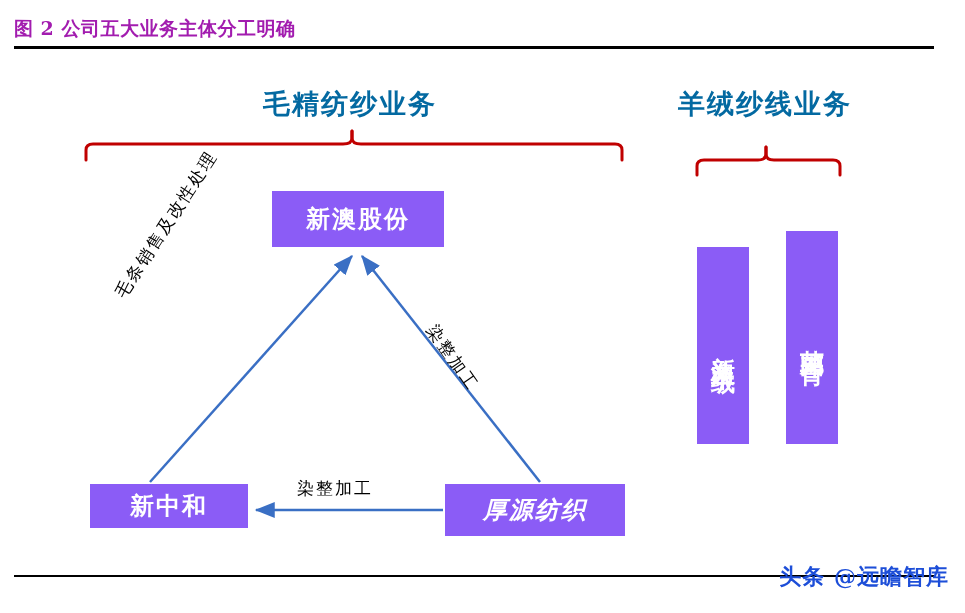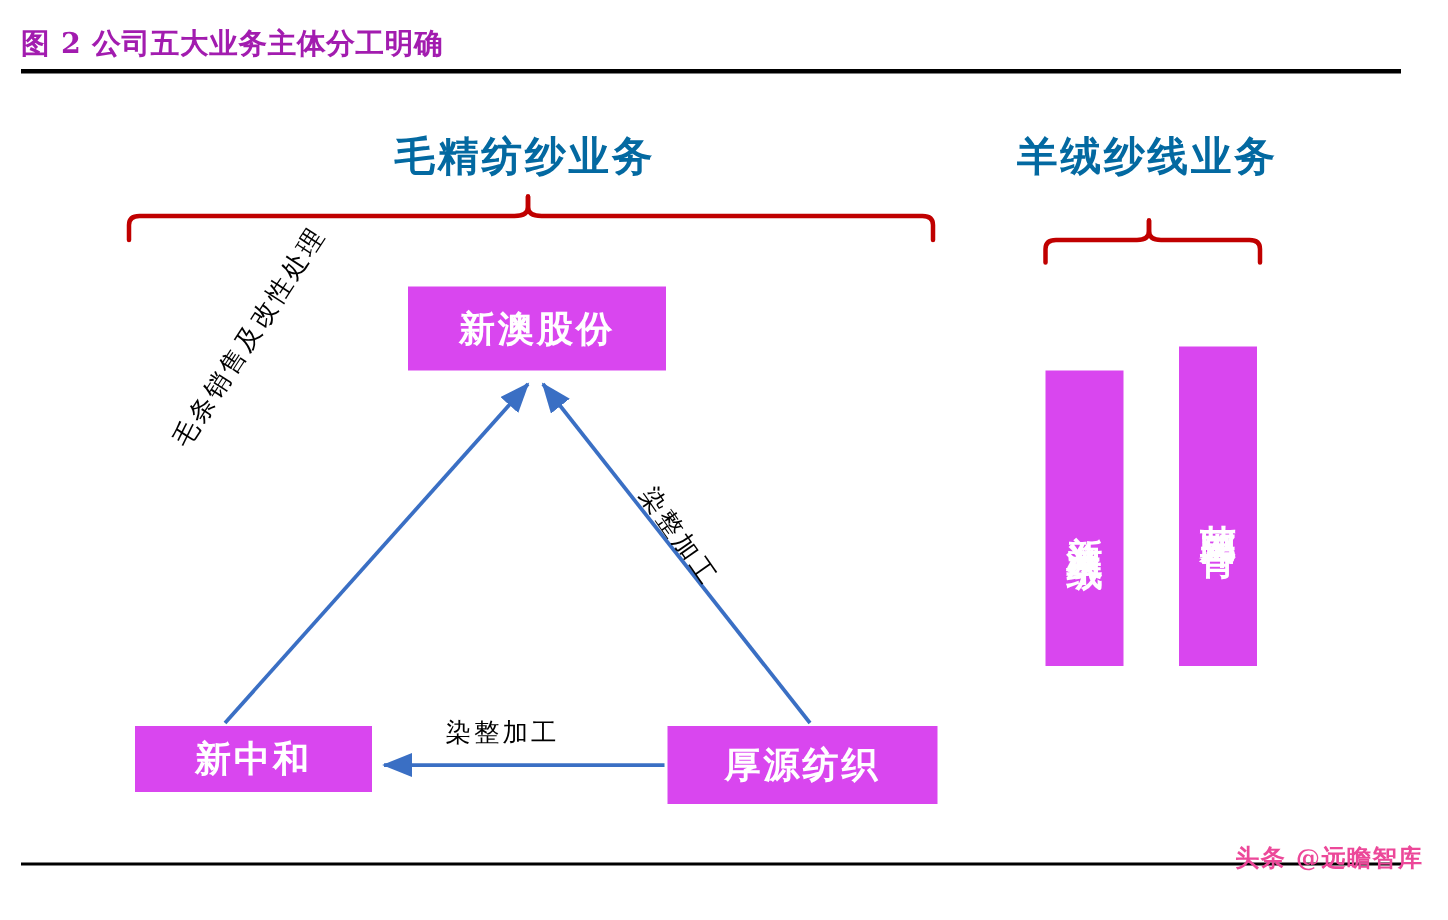--- a/index.html
+++ b/index.html
@@ -62,41 +62,41 @@
     color: #0369a1;
     white-space: nowrap;
     letter-spacing: 2px;
   }
   #heading-worsted { left: 263px; top: 86px; }
   #heading-cashmere { left: 678px; top: 86px; }
 
   
   .node {
     position: absolute;
-    background: #d946ef;
+    background: #8b5cf6;
     color: #ffffff;
     font-family: "DejaVu Serif", "Liberation Serif", serif;
     font-weight: bold;
     display: flex;
     align-items: center;
     justify-content: center;
     text-align: center;
     box-sizing: border-box;
   }
   #node-xinao {
     left: 272px; top: 191px; width: 172px; height: 56px;
     font-size: 24px; letter-spacing: 2px;
   }
   #node-xinzhonghe {
     left: 90px; top: 484px; width: 158px; height: 44px;
     font-size: 24px; letter-spacing: 2px;
   }
   #node-houyuan {
     left: 445px; top: 484px; width: 180px; height: 52px;
-    font-size: 24px; letter-spacing: 2px;
+    font-size: 24px; letter-spacing: 2px; font-style: italic;
   }
   .node-vertical {
     writing-mode: vertical-rl;
     text-orientation: upright;
     font-size: 24px;
     letter-spacing: 4px;
   }
   #node-xinao-cashmere {
     left: 697px; top: 247px; width: 52px; height: 197px;
   }
@@ -128,23 +128,23 @@
     left: 297px; top: 477px;
     letter-spacing: 2px;
   }
 
   
   #watermark {
     position: absolute;
     right: 16px;
     top: 562px;
     font-family: "DejaVu Serif", "Liberation Serif", serif;
-    font-size: 16px;
-    font-weight: bold;
-    color: #ec4899;
+    font-size: 22px;
+    font-weight: bold;
+    color: #1d4ed8;
     white-space: nowrap;
     letter-spacing: 1px;
   }
 
   svg.overlay {
     position: absolute;
     left: 0;
     top: 0;
     width: 965px;
     height: 613px;

